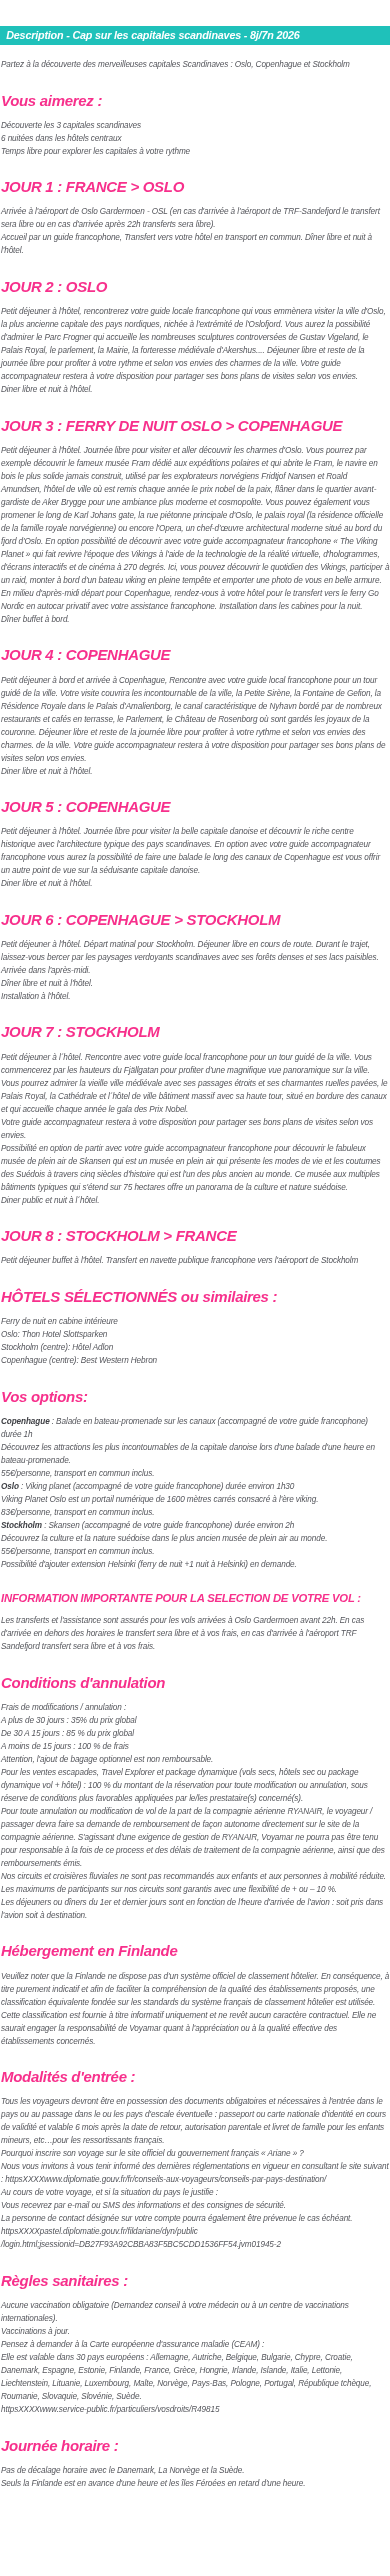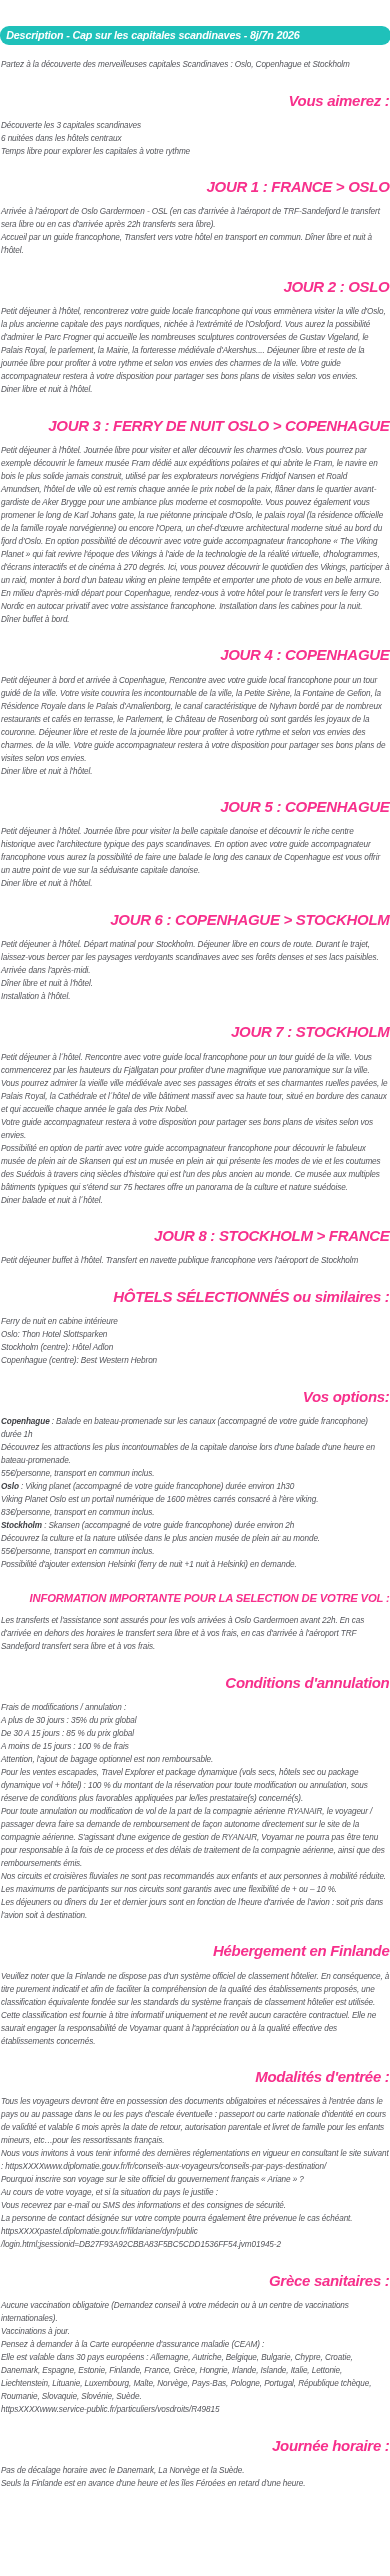--- a/index.html
+++ b/index.html
@@ -12,21 +12,20 @@
   html,body{margin:0;padding:0;background:#fff;}
   body{
     font-family:"Liberation Sans", sans-serif;
     width:391px;
   }
   .page{width:391px;}
   .banner{
     margin-top:26px;
     background:var(--banner-bg);
     padding:3.1px 6.2px 3.6px 6.2px;
-    border-radius:9px;
   }
   .banner-title{
     margin:0;
     color:var(--banner-fg);
     font-size:10.8px;
     font-weight:bold;
     font-style:italic;
     letter-spacing:-0.2px;
     white-space:nowrap;
   }
@@ -40,21 +39,20 @@
   }
   .intro{margin:13.4px 0 0 0;}
   .sec-heading{
     color:var(--heading-pink);
     font-style:italic;
     font-weight:bold;
     font-size:15px;
     line-height:1.12;
     letter-spacing:-0.3px;
     margin:21.6px 0 9.3px 0;
-    text-align:right;
   }
   .sec-heading.info{
     font-size:11.3px;
     letter-spacing:-0.2px;
   }
   .para{margin:0;}
   .para.gap{}
   strong.lead{
     color:var(--lead-text);
     font-weight:bold;
@@ -106,21 +104,21 @@
           <h2 class="sec-heading">JOUR 6 : COPENHAGUE &gt; STOCKHOLM</h2>
           <p class="para">Petit déjeuner à l'hôtel. Départ matinal pour Stockholm. Déjeuner libre en cours de route. Durant le trajet, laissez-vous bercer par les paysages verdoyants scandinaves avec ses forêts denses et ses lacs paisibles.  Arrivée dans l'après-midi.</p>
           <p class="para">Dîner libre et nuit à l'hôtel.</p>
           <p class="para">Installation à l'hôtel.</p>
         </section>
         <section>
           <h2 class="sec-heading">JOUR 7 : STOCKHOLM</h2>
           <p class="para">Petit déjeuner à l´hôtel. Rencontre avec votre guide local francophone pour un tour guidé de la ville. Vous commencerez par les hauteurs du Fjällgatan pour profiter d'une magnifique vue panoramique sur la ville. Vous pourrez admirer la vieille ville médiévale avec ses passages étroits et ses charmantes ruelles pavées, le Palais Royal, la Cathédrale et l´hôtel de ville bâtiment massif avec sa haute tour, situé en bordure des canaux et qui accueille chaque année le gala des Prix Nobel.</p>
           <p class="para">Votre guide accompagnateur restera à votre disposition pour partager ses bons plans de visites selon vos envies.</p>
           <p class="para">Possibilité en option de partir avec votre guide accompagnateur francophone pour découvrir le fabuleux musée de plein air de Skansen qui est un musée en plein air qui présente les modes de vie et les coutumes des Suédois à travers cinq siècles d'histoire qui est l'un des plus ancien au monde. Ce musée aux multiples bâtiments typiques qui s'étend sur 75 hectares offre un panorama de la culture et nature suédoise.</p>
-          <p class="para">Diner balade et nuit à l´hôtel.</p>
+          <p class="para">Diner public et nuit à l´hôtel.</p>
         </section>
         <section>
           <h2 class="sec-heading">JOUR 8 : STOCKHOLM &gt; FRANCE</h2>
           <p class="para">Petit déjeuner buffet à l'hôtel. Transfert en navette publique francophone vers l'aéroport de Stockholm</p>
         </section>
         <section>
           <h2 class="sec-heading">HÔTELS SÉLECTIONNÉS ou similaires :</h2>
           <p class="para">Ferry de nuit en cabine intérieure</p>
           <p class="para">Oslo: Thon Hotel Slottsparken</p>
           <p class="para">Stockholm (centre): Hôtel Adlon</p>
@@ -128,21 +126,21 @@
         </section>
         <section>
           <h2 class="sec-heading">Vos options:</h2>
           <p class="para"><strong class="lead">Copenhague</strong><span> : Balade en bateau-promenade sur les canaux (accompagné de votre guide francophone) durée 1h</span></p>
           <p class="para">Découvrez les attractions les plus incontournables de la capitale danoise lors d'une balade d'une heure en bateau-promenade.</p>
           <p class="para">55€/personne, transport en commun inclus.</p>
           <p class="para gap"><strong class="lead">Oslo</strong><span> : Viking planet (accompagné de votre guide francophone) durée environ 1h30</span></p>
           <p class="para">Viking Planet Oslo est un portail numérique de 1600 mètres carrés consacré à l'ère viking.</p>
           <p class="para">83€/personne, transport en commun inclus.</p>
           <p class="para gap"><strong class="lead">Stockholm</strong><span> : Skansen (accompagné de votre guide francophone) durée environ 2h</span></p>
-          <p class="para">Découvrez la culture et la nature utilisée dans le plus ancien musée de plein air au monde.</p>
+          <p class="para">Découvrez la culture et la nature suédoise dans le plus ancien musée de plein air au monde.</p>
           <p class="para">55€/personne, transport en commun inclus.</p>
           <p class="para gap">Possibilité d'ajouter extension Helsinki (ferry de nuit +1 nuit à Helsinki) en demande.</p>
         </section>
         <section>
           <h2 class="sec-heading info">INFORMATION IMPORTANTE POUR LA SELECTION DE VOTRE VOL :</h2>
           <p class="para">Les transferts et l'assistance sont assurés pour les vols arrivées à Oslo Gardermoen avant 22h. En cas d'arrivée en dehors des horaires le transfert sera libre et à vos frais, en cas d'arrivée à l'aéroport TRF Sandefjord transfert sera libre et à vos frais.</p>
         </section>
         <section>
           <h2 class="sec-heading">Conditions d'annulation</h2>
           <p class="para">Frais de modifications / annulation :</p>
@@ -157,30 +155,30 @@
           <p class="para">Les déjeuners ou dîners du 1er et dernier jours sont en fonction de l'heure d'arrivée de l'avion : soit pris dans l'avion soit à destination.</p>
         </section>
         <section>
           <h2 class="sec-heading">Hébergement en Finlande</h2>
           <p class="para">Veuillez noter que la Finlande ne dispose pas d'un système officiel de classement hôtelier. En conséquence, à titre purement indicatif et afin de faciliter la compréhension de la qualité des établissements proposés, une classification équivalente fondée sur les standards du système français de classement hôtelier est utilisée.</p>
           <p class="para">Cette classification est fournie à titre informatif uniquement et ne revêt aucun caractère contractuel. Elle ne saurait engager la responsabilité de Voyamar quant à l'appréciation ou à la qualité effective des établissements concernés.</p>
         </section>
         <section>
           <h2 class="sec-heading">Modalités d'entrée :</h2>
           <p class="para">Tous les voyageurs devront être en possession des documents obligatoires et nécessaires à l'entrée dans le pays ou au passage dans le ou les pays d'escale éventuelle : passeport ou carte nationale d'identité en cours de validité et valable 6 mois après la date de retour, autorisation parentale et livret de famille pour les enfants mineurs, etc…pour les ressortissants français.</p>
+          <p class="para gap">Pourquoi inscrire son voyage sur le site officiel du gouvernement français « Ariane » ?</p>
           <p class="para">Nous vous invitons à vous tenir informé des dernières réglementations en vigueur en consultant le site suivant : httpsXXXXwww.diplomatie.gouv.fr/fr/conseils-aux-voyageurs/conseils-par-pays-destination/</p>
-          <p class="para gap">Pourquoi inscrire son voyage sur le site officiel du gouvernement français « Ariane » ?</p>
           <p class="para">Au cours de votre voyage, et si la situation du pays le justifie :</p>
           <p class="para">Vous recevrez par e-mail ou SMS des informations et des consignes de sécurité.</p>
           <p class="para">La personne de contact désignée sur votre compte pourra également être prévenue le cas échéant.</p>
           <p class="para">httpsXXXXpastel.diplomatie.gouv.fr/fildariane/dyn/public</p>
           <p class="para">/login.html;jsessionid=DB27F93A92CBBA83F5BC5CDD1536FF54.jvm01945-2</p>
         </section>
         <section>
-          <h2 class="sec-heading">Grèce sanitaires :</h2>
+          <h2 class="sec-heading">Règles sanitaires :</h2>
           <p class="para">Aucune vaccination obligatoire (Demandez conseil à votre médecin ou à un centre de vaccinations internationales).</p>
           <p class="para">Vaccinations à jour.</p>
           <p class="para">Pensez à demander à la Carte européenne d'assurance maladie (CEAM) :</p>
           <p class="para">Elle est valable dans 30 pays européens : Allemagne, Autriche, Belgique, Bulgarie, Chypre, Croatie, Danemark, Espagne, Estonie, Finlande, France, Grèce, Hongrie, Irlande, Islande, Italie, Lettonie, Liechtenstein, Lituanie, Luxembourg, Malte, Norvège, Pays-Bas, Pologne, Portugal, République tchèque, Roumanie, Slovaquie, Slovénie, Suède.</p>
           <p class="para">httpsXXXXwww.service-public.fr/particuliers/vosdroits/R49815</p>
         </section>
         <section>
           <h2 class="sec-heading">Journée horaire :</h2>
           <p class="para">Pas de décalage horaire avec le Danemark, La Norvège et la Suède.</p>
           <p class="para">Seuls la Finlande est en avance d'une heure et les îles Féroées en retard d'une heure.</p>

